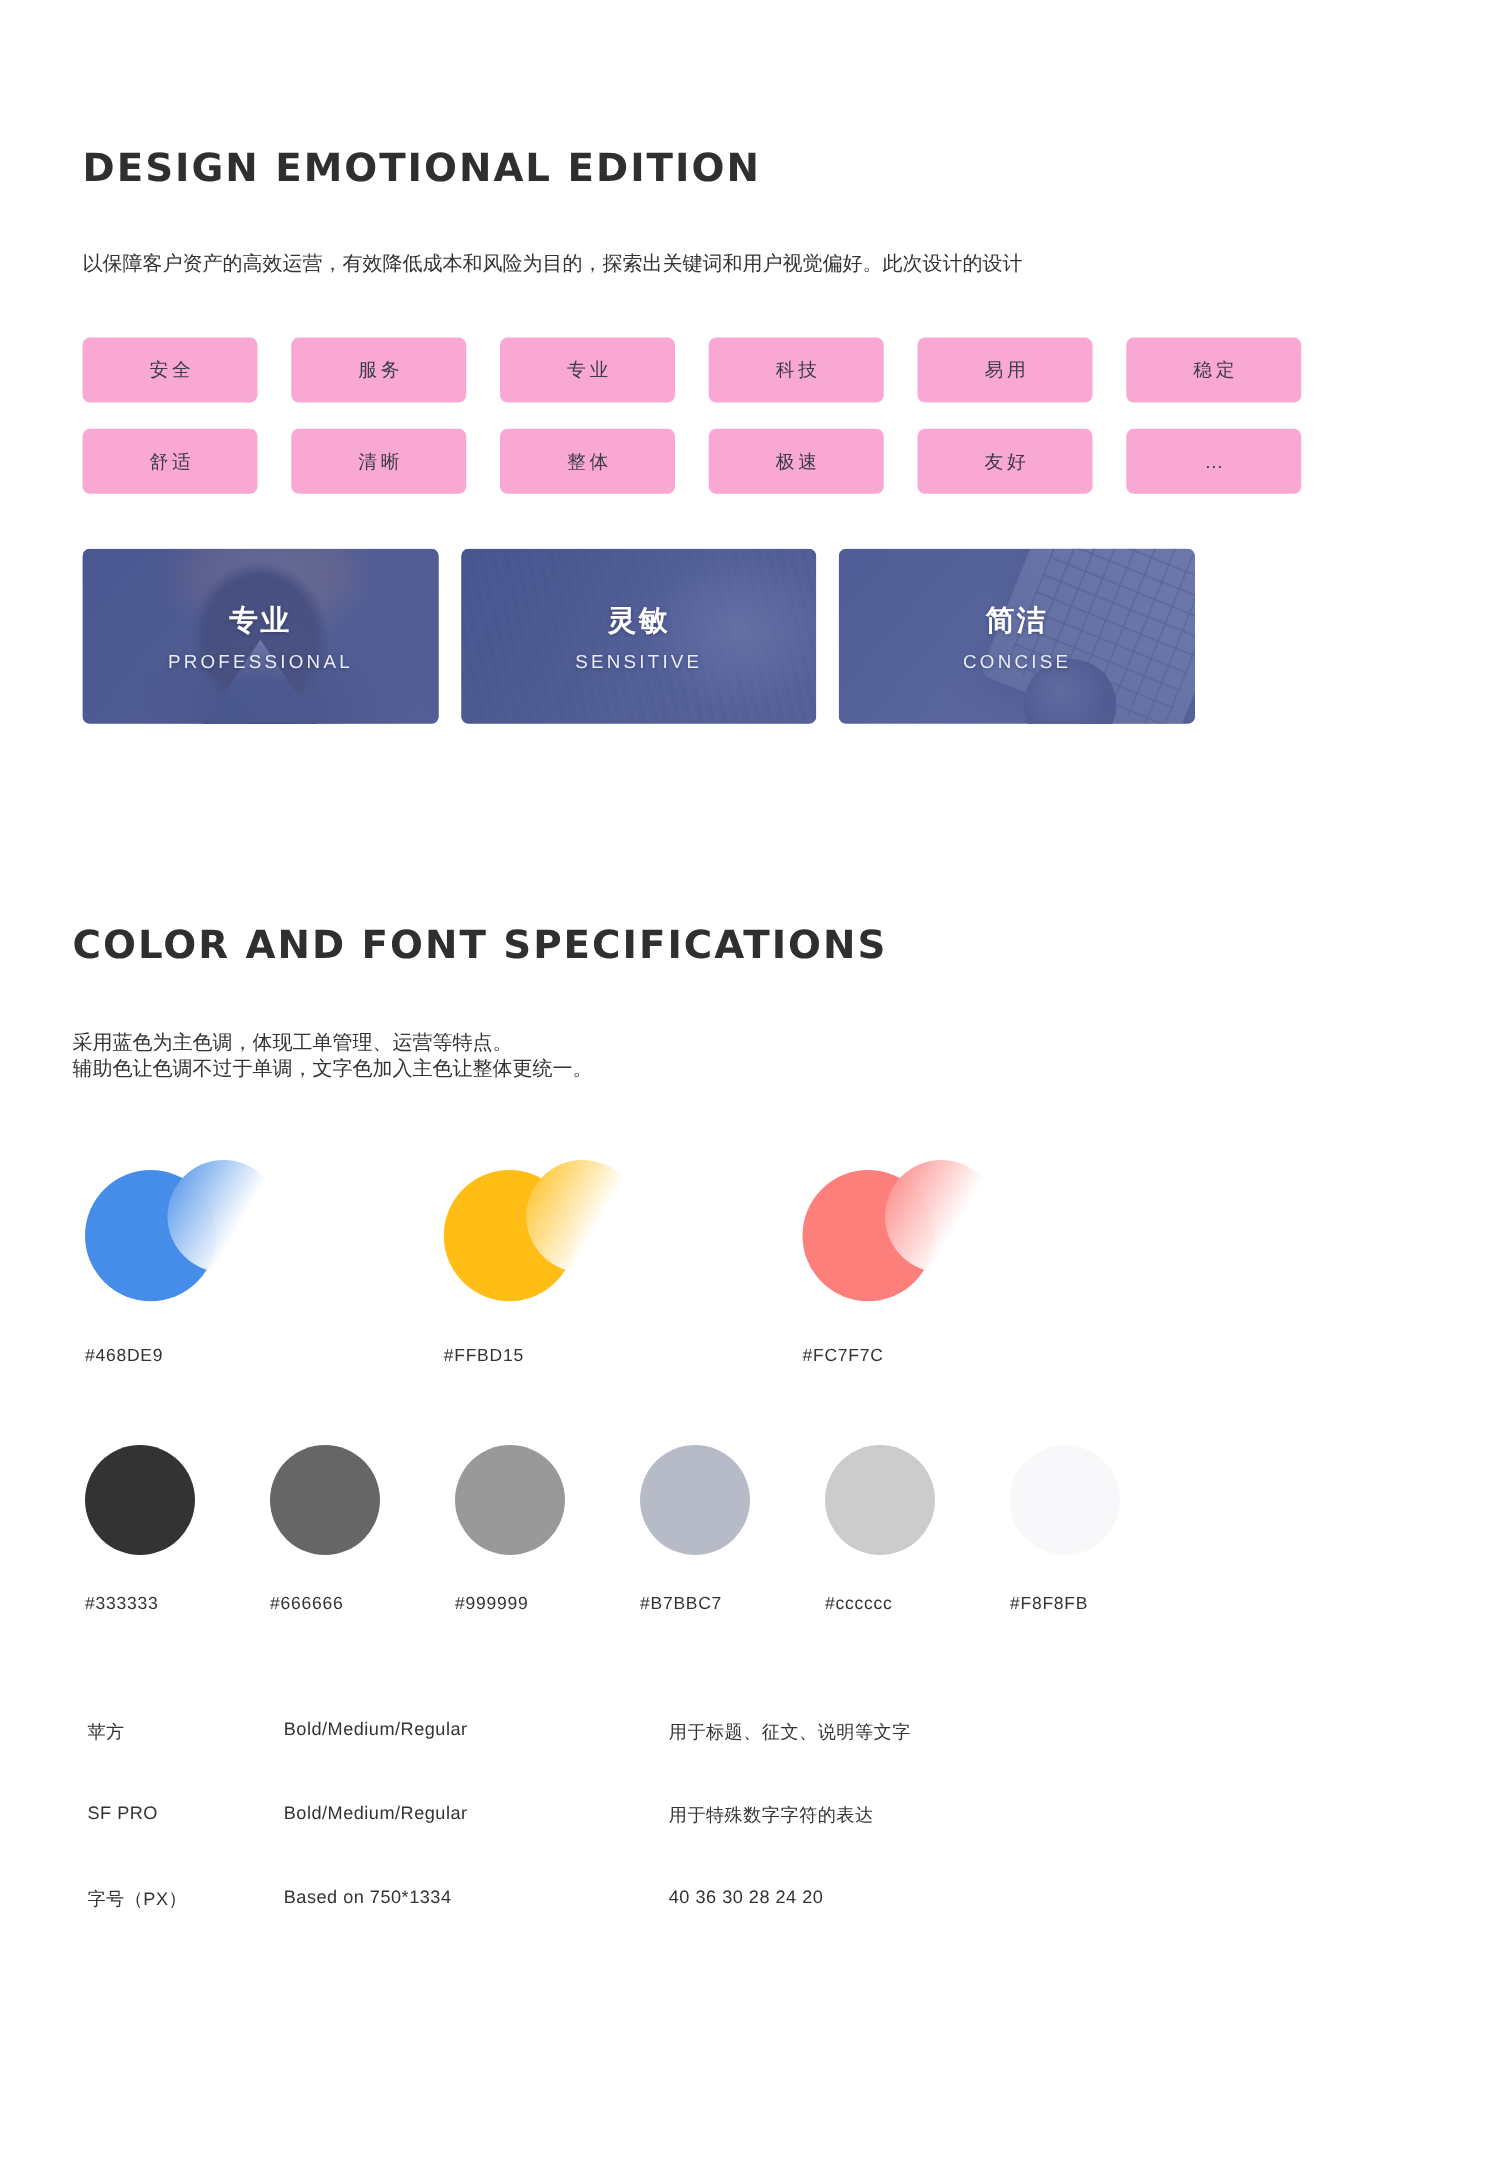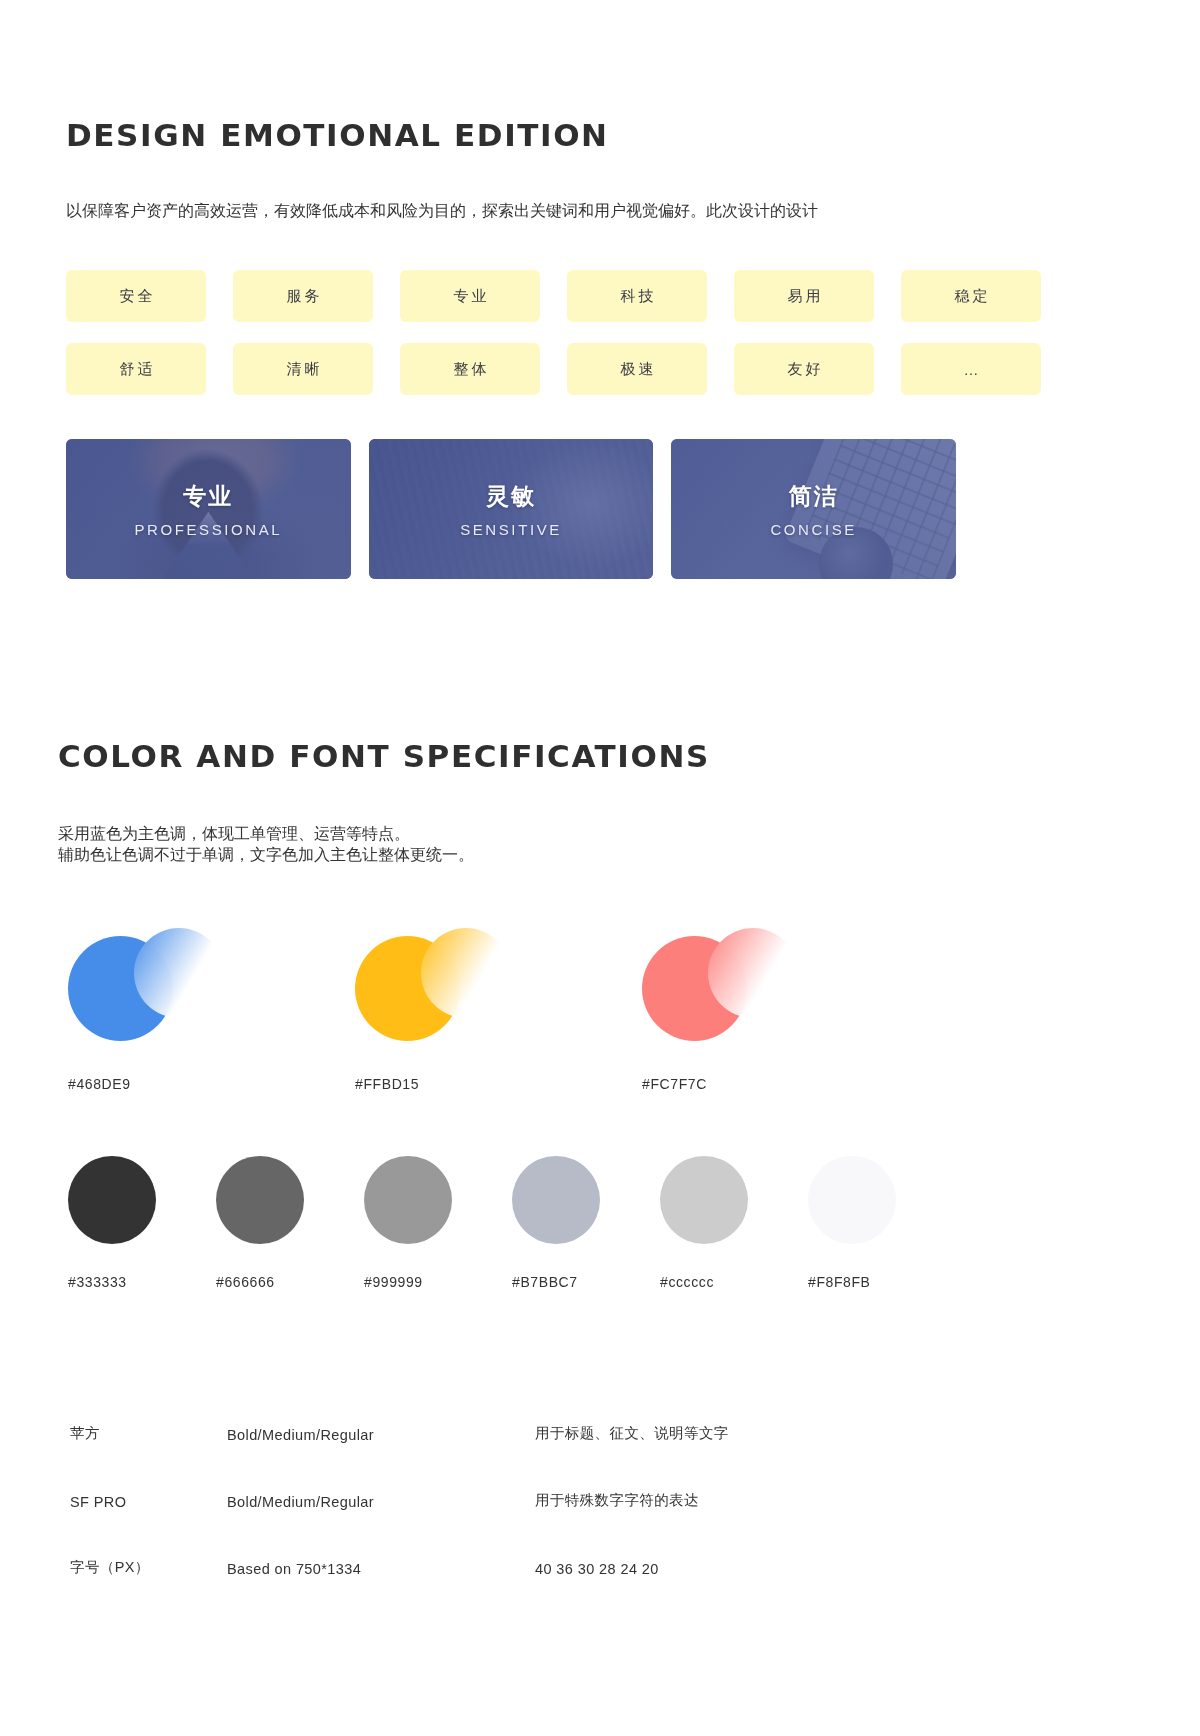--- a/index.html
+++ b/index.html
@@ -52,21 +52,21 @@
     margin-top: 48px;
     display: grid;
     grid-template-columns: repeat(6, 140px);
     column-gap: 27px;
     row-gap: 21px;
     width: 1008px;
   }
   .chip {
     height: 52px;
     border-radius: 6px;
-    background: #fef9c3;
+    background: #f9a8d4;
     display: flex;
     align-items: center;
     justify-content: center;
     font-size: 15px;
     color: #3c3c46;
     letter-spacing: 3px;
     text-indent: 3px;
     user-select: none;
   }
 
@@ -253,21 +253,21 @@
     color: #333333;
   }
 
   .font-table {
     margin-top: 86px;
     padding-left: 12px;
     width: 1000px;
   }
   .font-row {
     display: flex;
-    align-items: flex-end;
+    align-items: flex-start;
     height: 67px;
     font-size: 14.5px;
     color: #333333;
     letter-spacing: 0.4px;
   }
   .font-row .c1 { width: 157px; }
   .font-row .c2 { width: 308px; }
   .font-row .c3 { flex: 1; }
 </style>
 </head>

